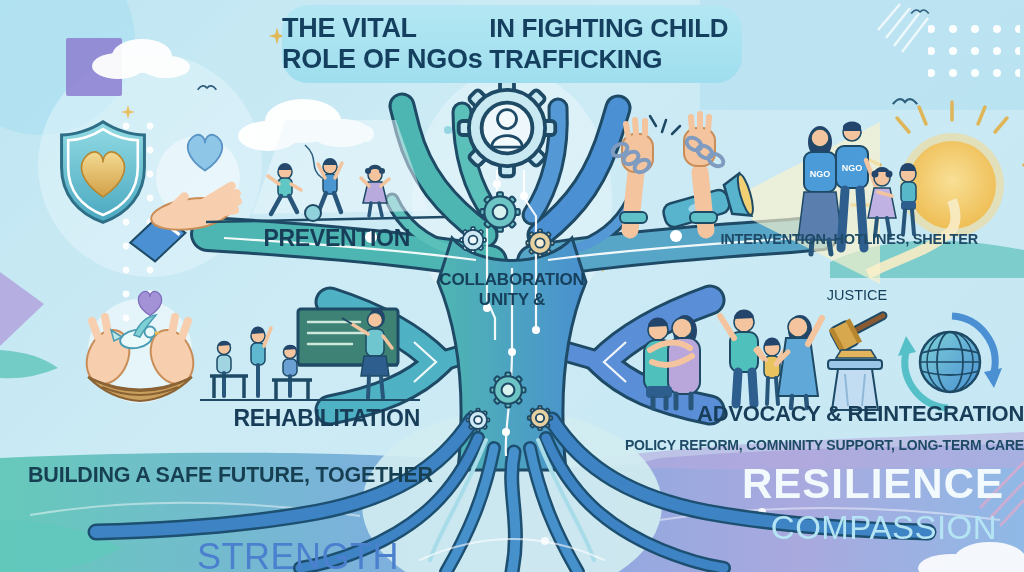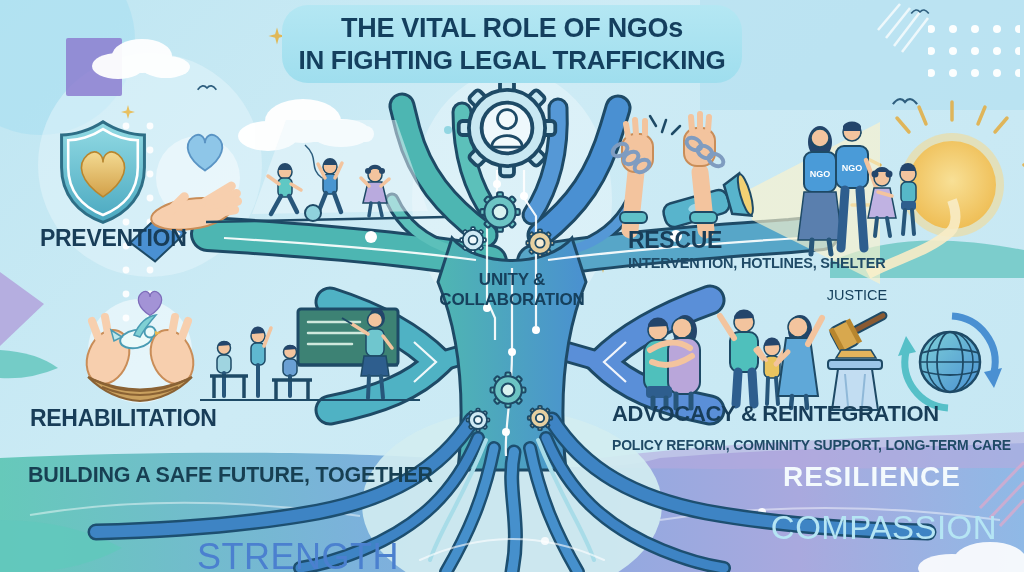--- a/index.html
+++ b/index.html
@@ -6,35 +6,35 @@
   .stage{
     position:relative;width:1024px;height:572px;overflow:hidden;
     font-family:"Liberation Sans",sans-serif;
     background:linear-gradient(135deg,#bfe6f2 0%,#cdebf5 40%,#c5e7f3 100%);
   }
   .stage svg.art{position:absolute;left:0;top:0;width:1024px;height:572px;}
   .txt{position:absolute;color:#1b4158;font-weight:700;}
   .banner{
     position:absolute;left:282px;top:5px;width:460px;height:78px;
     background:linear-gradient(180deg,#b4e7f3,#9fdeee);
-    border-radius:26px;display:flex;flex-direction:column;align-items:center;justify-content:center;gap:1px;
+    border-radius:26px;display:flex;align-items:center;justify-content:center;gap:1px;
   }
   .banner .l1{font-size:27px;font-weight:800;color:#143f5e;letter-spacing:-.3px;}
   .banner .l2{font-size:26px;font-weight:800;color:#143f5e;letter-spacing:-.3px;}
-  .sec{position:absolute;text-align:left;}
+  .sec{position:absolute;text-align:right;}
   .sec .h{font-size:23px;font-weight:800;color:#183d58;letter-spacing:-.3px;line-height:1.05;}
   .sec .s{font-size:14.5px;font-weight:700;color:#1f4a66;letter-spacing:-.2px;margin-top:3px;}
   .unity{position:absolute;left:412px;top:270px;width:200px;text-align:center;
     font-size:17px;font-weight:800;color:#16405c;line-height:1.2;letter-spacing:-.2px;}
   .justice{position:absolute;left:812px;top:287px;width:90px;text-align:center;
     font-size:14.5px;font-weight:400;color:#16405c;}
   .tagline{position:absolute;left:28px;top:463px;font-size:21.5px;font-weight:800;color:#173f52;letter-spacing:-.2px;}
   .hope{position:absolute;left:14px;top:483px;font-size:58px;font-weight:800;color:#eef8fb;letter-spacing:1px;line-height:1;}
   .strength{position:absolute;left:197px;top:536px;font-size:36px;font-weight:400;color:#4b80cf;letter-spacing:.5px;}
-  .resilience{position:absolute;left:742px;top:463px;width:260px;text-align:center;font-size:28px;font-weight:800;color:#f3fafd;letter-spacing:1px;line-height:1;}
+  .resilience{position:absolute;left:742px;top:463px;width:260px;text-align:center;font-size:42px;font-weight:800;color:#f3fafd;letter-spacing:1px;line-height:1;}
   .compassion{position:absolute;left:756px;top:509px;width:256px;text-align:center;font-size:33px;font-weight:400;color:#b5e5f4;letter-spacing:.5px;}
 </style>
 </head>
 <body>
 
 <div class="stage">
 
 <svg class="art" viewBox="0 0 1024 572" aria-hidden="true">
   <defs>
     <linearGradient id="gBand" x1="0" y1="0" x2="1" y2="0">
@@ -590,35 +590,34 @@
       <ellipse rx="23" ry="30" fill="none" stroke="#1e4a66" stroke-width="1.5"></ellipse>
       <path d="M -29 -9 Q 0 -17 29 -9" stroke="#1e4a66" stroke-width="1.8" fill="none"></path>
       <path d="M -29 9 Q 0 17 29 9" stroke="#1e4a66" stroke-width="1.8" fill="none"></path>
       <line x1="-30" y1="0" x2="30" y2="0" stroke="#1e4a66" stroke-width="1.5"></line>
     </g>
   </g>
 </svg>
 
 <div class="banner">
   <div class="l1">THE VITAL ROLE OF NGOs</div>
-  <div class="l2">IN FIGHTING LEGAL TRAFFICKING</div>
+  <div class="l2">IN FIGHTING CHILD TRAFFICKING</div>
 </div>
 
 <div class="sec" style="left:40px;top:226px;width:370px;">
   <div class="h">PREVENTION</div>
 </div>
 
 <div class="sec" style="left:628px;top:228px;width:350px;">
-  <div class="h">RESCUE</div>
   <div class="s">INTERVENTION, HOTLINES, SHELTER</div>
 </div>
 
 <div class="unity">
+  <div>COLLABORATION</div>
   <div>UNITY &amp;</div>
-  <div>COLLABORATION</div>
 </div>
 
 <div class="justice">JUSTICE</div>
 
 <div class="sec" style="left:30px;top:406px;width:390px;">
   <div class="h">REHABILITATION</div>
 </div>
 
 <div class="sec" style="left:612px;top:402px;width:412px;">
   <div class="h" style="font-size:22px;">ADVOCACY &amp; REINTEGRATION</div>

